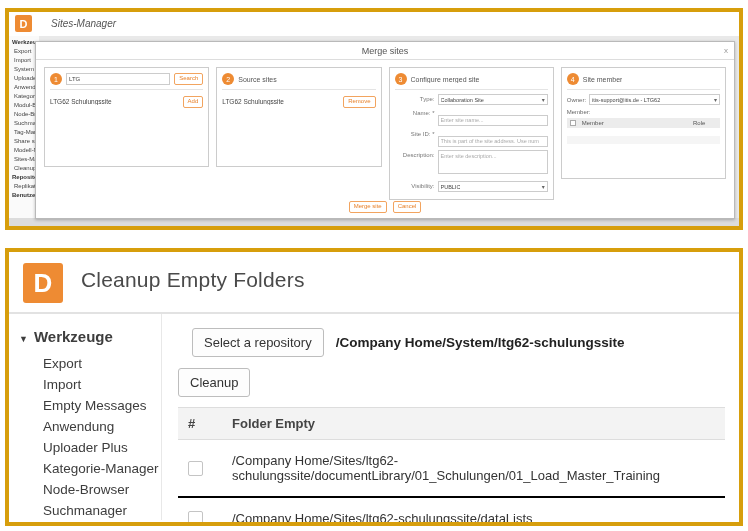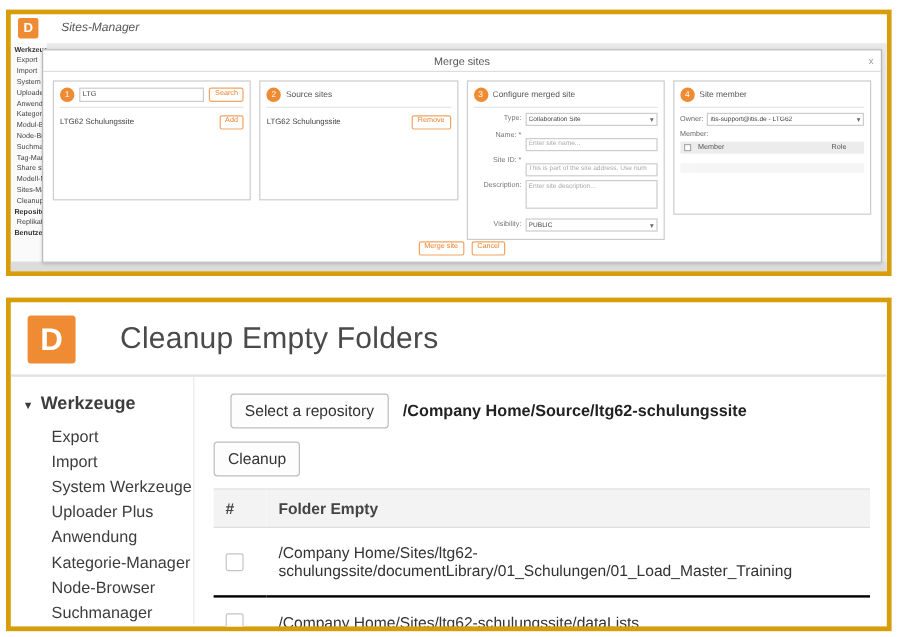--- a/index.html
+++ b/index.html
@@ -58,21 +58,21 @@
   .m4table th { background:#ececec; font-size:6px; color:#555; font-weight:normal; text-align:left; padding:2px 3px; }
   .m4table td { padding:4px 3px; }
   .m4table tr.alt td { background:#f5f5f5; }
   .cb-xs { appearance:none; -webkit-appearance:none; width:6px; height:6px; border:1px solid #aaa; background:#fff; display:block; margin:0; }
 
   .modal-footer { position:absolute; left:0; right:0; bottom:5px; display:flex; justify-content:center; gap:6px; }
 
   
   .bp-header { position:relative; height:62px; border-bottom:2px solid #e2e2e2; background:#fff; }
   .bp-logo { position:absolute; left:14px; top:11px; width:40px; height:40px; background:#EE8B33; border-radius:3px; color:#fff; font-size:26px; font-weight:bold; display:flex; align-items:center; justify-content:center; }
-  .bp-title { position:absolute; left:72px; top:16px; font-size:25px; color:#4a4a4a; letter-spacing:.2px;margin-left:19px; }
+  .bp-title { position:absolute; left:72px; top:16px; font-size:21px; color:#4a4a4a; letter-spacing:.2px; }
 
   .bp-body { display:flex; height:206px; }
   .bp-sidebar { width:152px; flex:none; padding:14px 0 0 10px; }
   .bp-side-head { display:flex; align-items:center; gap:6px; font-size:15px; font-weight:bold; color:#3d3d3d; cursor:pointer; }
   .tri::before { content:"▼"; font-size:9px; color:#3d3d3d; }
   .bp-side-items { margin:8px 0 0 24px; }
   .bp-side-item { font-size:13.5px; color:#3d3d3d; line-height:21px; cursor:pointer; white-space:nowrap; }
 
   .bp-main { flex:1; border-left:1px solid #e8e8e8; padding:14px 14px 0 16px; }
   .btn { display:inline-block; border:1px solid #bdbdbd; background:#fdfdfd; border-radius:3px; font-size:13px; color:#333; padding:6px 11px; cursor:pointer; font-family:"Liberation Sans", sans-serif; }
@@ -242,33 +242,33 @@
   </div>
   <div class="bp-body">
     <div class="bp-sidebar">
       <div class="bp-side-head">
         <span class="tri"></span>
         <span>Werkzeuge</span>
       </div>
       <div class="bp-side-items">
         <div class="bp-side-item">Export</div>
         <div class="bp-side-item">Import</div>
-        <div class="bp-side-item">System Werkzeuge</div>
+        <div class="bp-side-item">Empty Messages</div>
+        <div class="bp-side-item">Anwendung</div>
         <div class="bp-side-item">Uploader Plus</div>
-        <div class="bp-side-item">Anwendung</div>
         <div class="bp-side-item">Kategorie-Manager</div>
         <div class="bp-side-item">Node-Browser</div>
         <div class="bp-side-item">Suchmanager</div>
 
       </div>
     </div>
     <div class="bp-main">
       <div class="repo-row">
         <button class="btn">Select a repository</button>
-        <div class="repo-path">/Company Home/Source/ltg62-schulungssite</div>
+        <div class="repo-path">/Company Home/System/ltg62-schulungssite</div>
       </div>
       <div class="cleanup-row">
         <button class="btn">Cleanup</button>
       </div>
       <table class="ftable">
         <thead>
           <tr>
             <th class="colhash">#</th>
             <th>Folder Empty</th>
           </tr>

